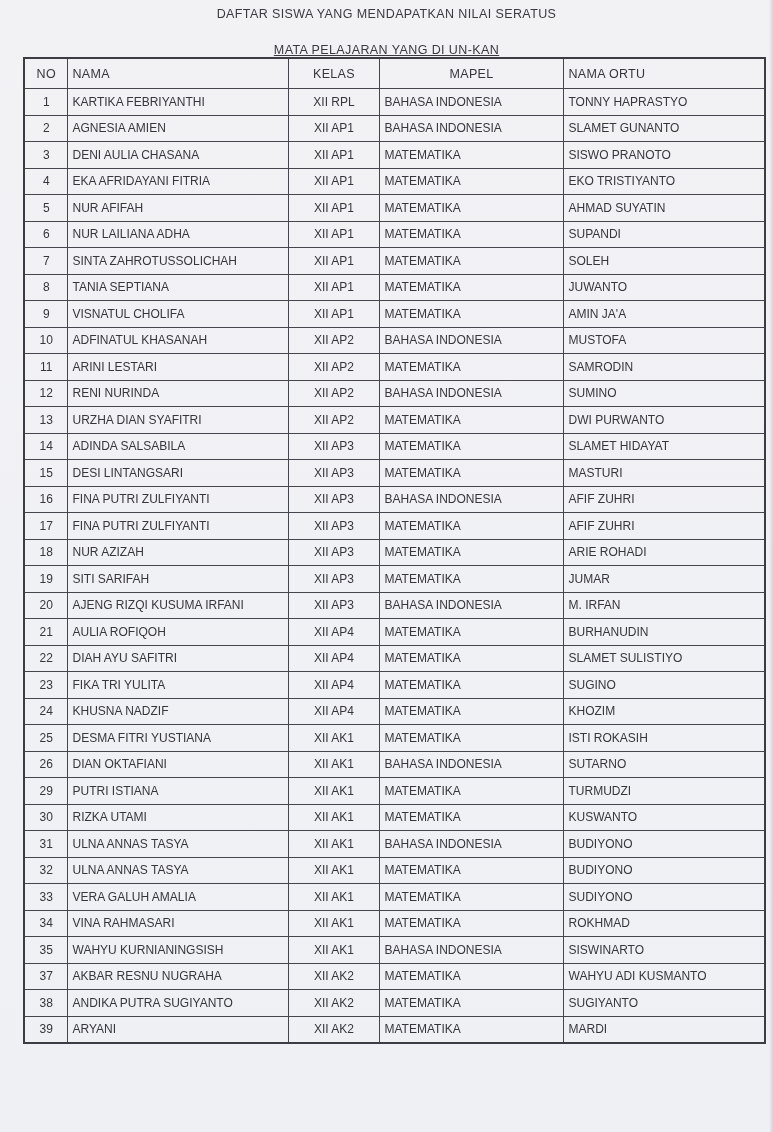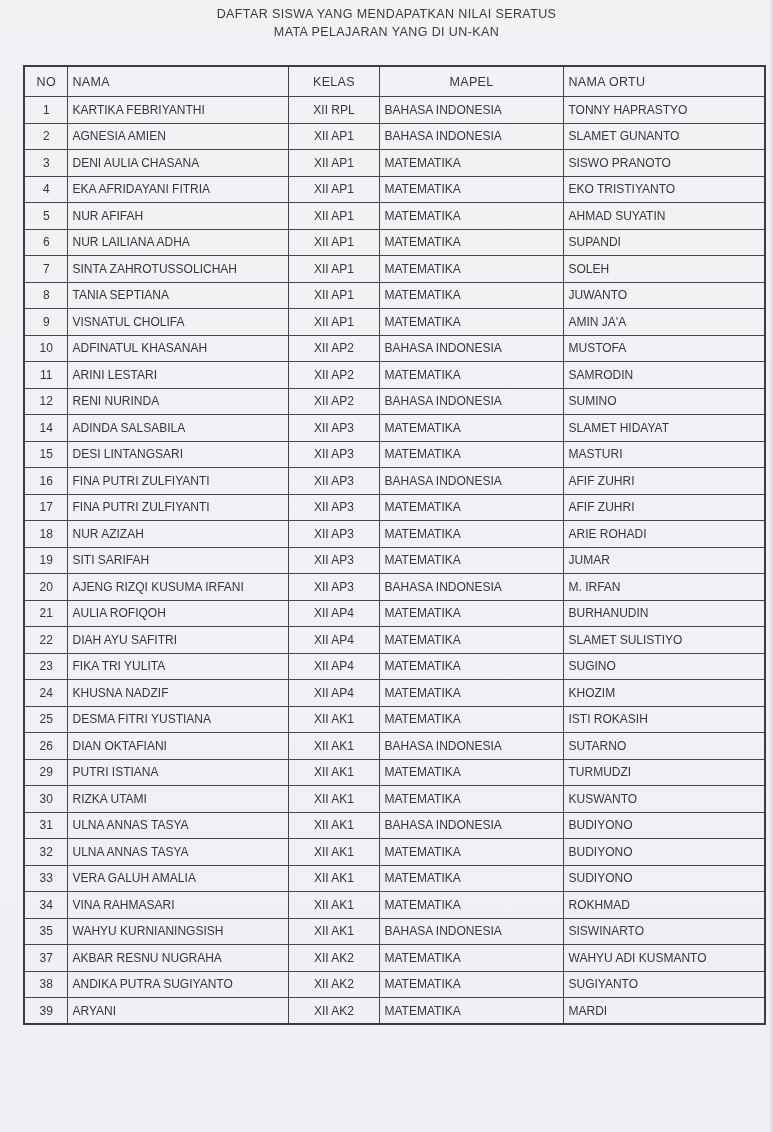--- a/index.html
+++ b/index.html
@@ -23,26 +23,27 @@
   }
   .title-line {
     margin: 0;
     font-size: 12.5px;
     font-weight: 400;
     letter-spacing: 0.4px;
     line-height: 17px;
     color: #3a3a3f;
   }
   .title-line.second {
-    margin-top: 1px;
+    margin-top: 19px;
+    text-decoration: underline;
   }
   table.student-table {
     position: absolute;
     left: 23px;
-    top: 65px;
+    top: 57px;
     width: 741px;
     border-collapse: collapse;
     table-layout: fixed;
     background: transparent;
   }
   table.student-table th,
   table.student-table td {
     border: 1.6px solid #45454d;
     font-size: 12px;
     font-weight: 400;
@@ -181,20 +182,27 @@
           <td class="al-left">SAMRODIN</td>
         </tr>
         <tr>
           <td class="al-center">12</td>
           <td class="al-left">RENI NURINDA</td>
           <td class="al-center">XII AP2</td>
           <td class="al-left">BAHASA INDONESIA</td>
           <td class="al-left">SUMINO</td>
         </tr>
         <tr>
+          <td class="al-center">13</td>
+          <td class="al-left">URZHA DIAN SYAFITRI</td>
+          <td class="al-center">XII AP2</td>
+          <td class="al-left">MATEMATIKA</td>
+          <td class="al-left">DWI PURWANTO</td>
+        </tr>
+        <tr>
           <td class="al-center">14</td>
           <td class="al-left">ADINDA SALSABILA</td>
           <td class="al-center">XII AP3</td>
           <td class="al-left">MATEMATIKA</td>
           <td class="al-left">SLAMET HIDAYAT</td>
         </tr>
         <tr>
           <td class="al-center">15</td>
           <td class="al-left">DESI LINTANGSARI</td>
           <td class="al-center">XII AP3</td>

